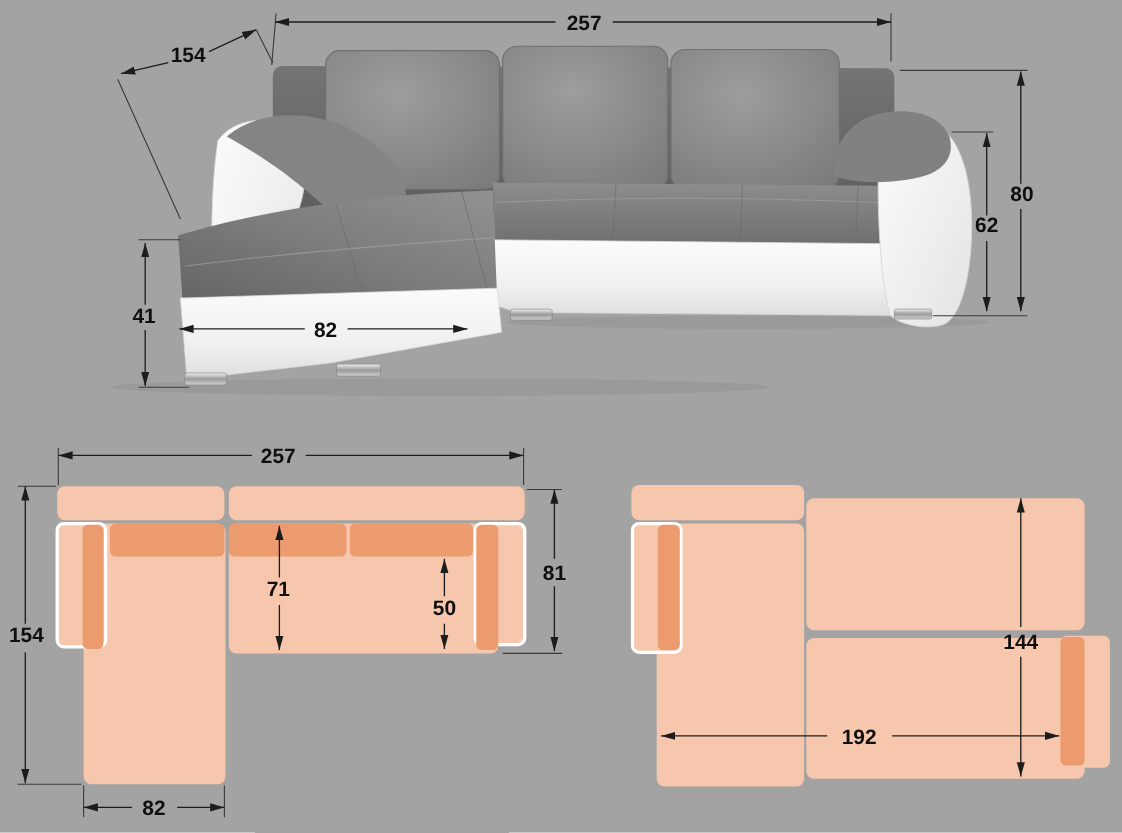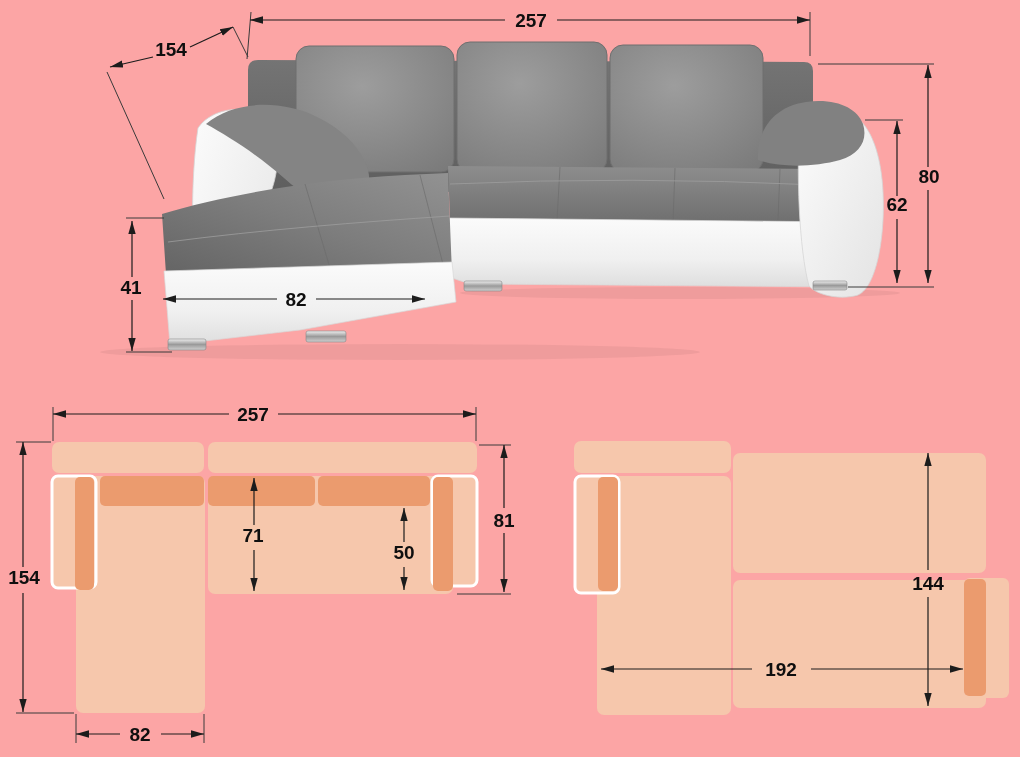--- a/index.html
+++ b/index.html
@@ -1,16 +1,16 @@
 <!DOCTYPE html>
 <html><head>
 <meta charset="utf-8">
 <style>
   html,body{margin:0;padding:0;background:#ffffff;}
-  .canvas{position:relative;width:1020px;height:757px;background:#fca5a5;overflow:hidden;
+  .canvas{position:relative;width:1020px;height:757px;background:#a3a3a3;overflow:hidden;
           font-family:"Liberation Sans", sans-serif;}
   svg{display:block;}
   .dimline{stroke:#1c1c1c;stroke-width:1.2;fill:none;}
   .extline{stroke:#3a3a3a;stroke-width:1;fill:none;}
   .dimlabel{font-family:"Liberation Sans", sans-serif;font-size:19px;font-weight:bold;
             fill:#0f0f0f;text-anchor:middle;}
   .plan-light{fill:#f6c7ac;}
   .plan-dark{fill:#eb9b6e;}
   .plan-outlined{stroke:#ffffff;stroke-width:3;}
   .seam{stroke:#6b6b6b;stroke-width:1;opacity:.65;fill:none;}

